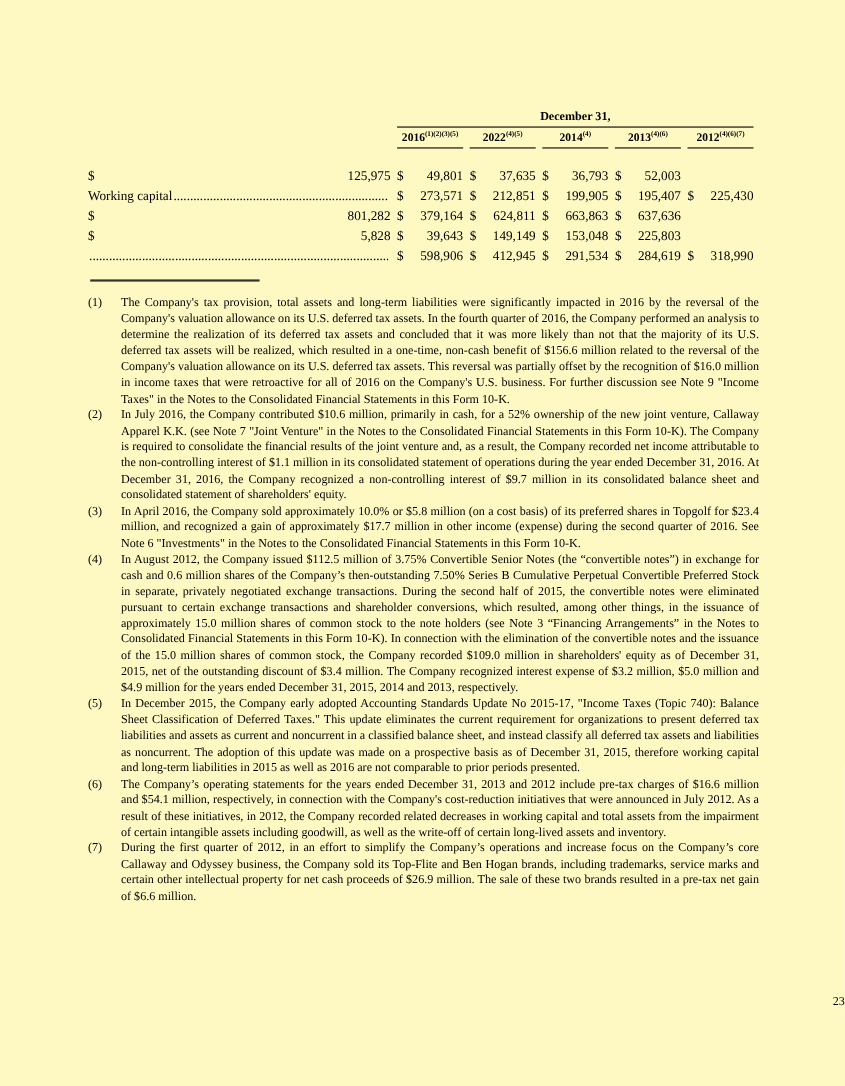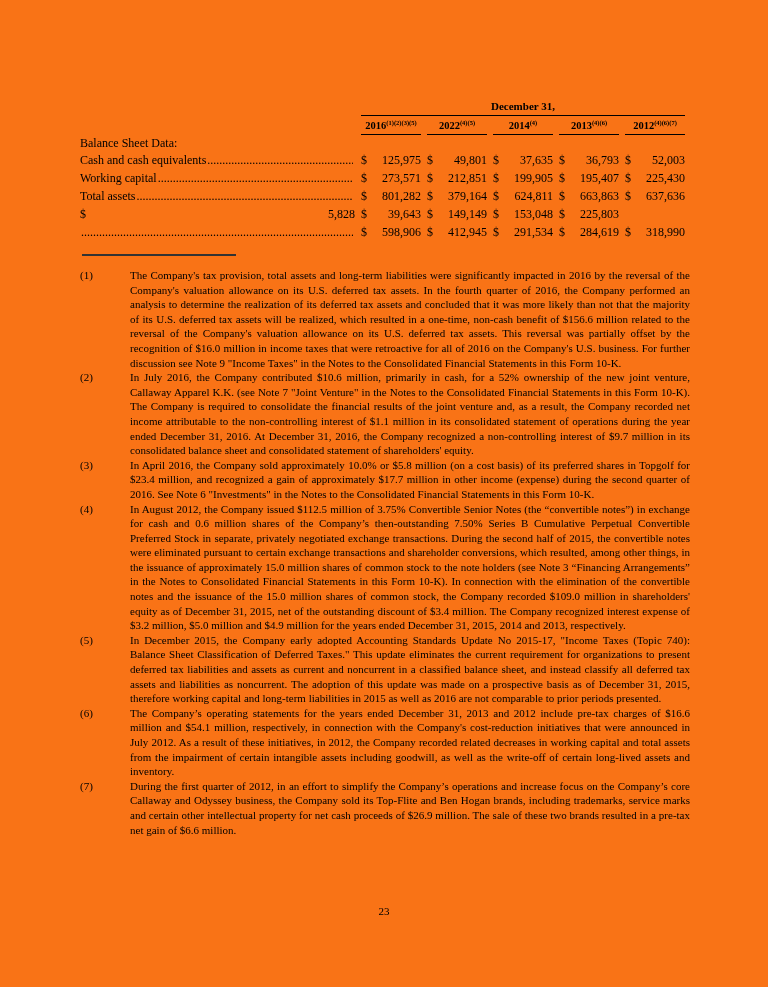--- a/index.html
+++ b/index.html
@@ -7,21 +7,21 @@
   body {
     width: 768px; height: 987px;
     font-family: "Liberation Serif", "DejaVu Serif", serif;
     color: #000;
     overflow: hidden;
   }
   .page {
     position: relative;
     width: 768px; height: 987px;
     padding: 100px 78px 0 80px;
-    background: #f97316;
+    background: #fef9c3;
   }
 
   
   .fin-table { width: 605px; }
   .trow {
     display: grid;
     grid-template-columns: 275px repeat(5, 60px);
     column-gap: 6px;
     align-items: end;
   }
@@ -89,28 +89,28 @@
     border-top: 2px solid #333;
     margin: 13px 0 0 2px;
   }
   .footnotes { margin-top: 12px; width: 610px; }
   .footnote {
     display: flex;
     font-size: 11px;
     line-height: 14.6px;
   }
   .fn-num { flex: 0 0 30px; }
-  .fn-text { flex: 1 1 auto; text-align: justify; margin-left: 20px; }
+  .fn-text { flex: 1 1 auto; text-align: justify; }
 
   
   .page-number {
     position: absolute;
     top: 905px; left: 0;
     width: 768px;
-    text-align: center;
+    text-align: right;
     font-size: 11px;
   }
 </style>
 </head>
 <body>
 
 <div class="page">
 
   <div class="fin-table">
 
@@ -121,28 +121,23 @@
     <div class="trow">
       <div></div>
       <div class="year-cell"><span>2016</span><sup>(1)(2)(3)(5)</sup></div>
       <div class="year-cell"><span>2022</span><sup>(4)(5)</sup></div>
       <div class="year-cell"><span>2014</span><sup>(4)</sup></div>
       <div class="year-cell"><span>2013</span><sup>(4)(6)</sup></div>
       <div class="year-cell"><span>2012</span><sup>(4)(6)(7)</sup></div>
     </div>
 
     <div class="trow units-row">
-      <div class="section-cell">Balance Sheet Data:</div>
-    </div>
-
-    <div class="trow data-row">
-      <div class="label-cell">
-          <span>Cash and cash equivalents</span>
-          <span class="leader"></span>
-        </div>
+    </div>
+
+    <div class="trow data-row">
       <div class="val-cell">
           <span>$</span>
           <span>125,975</span>
         </div>
       <div class="val-cell">
           <span>$</span>
           <span>49,801</span>
         </div>
       <div class="val-cell">
           <span>$</span>
@@ -179,24 +174,20 @@
           <span>$</span>
           <span>195,407</span>
         </div>
       <div class="val-cell">
           <span>$</span>
           <span>225,430</span>
         </div>
     </div>
 
     <div class="trow data-row">
-      <div class="label-cell">
-          <span>Total assets</span>
-          <span class="leader"></span>
-        </div>
       <div class="val-cell">
           <span>$</span>
           <span>801,282</span>
         </div>
       <div class="val-cell">
           <span>$</span>
           <span>379,164</span>
         </div>
       <div class="val-cell">
           <span>$</span>

